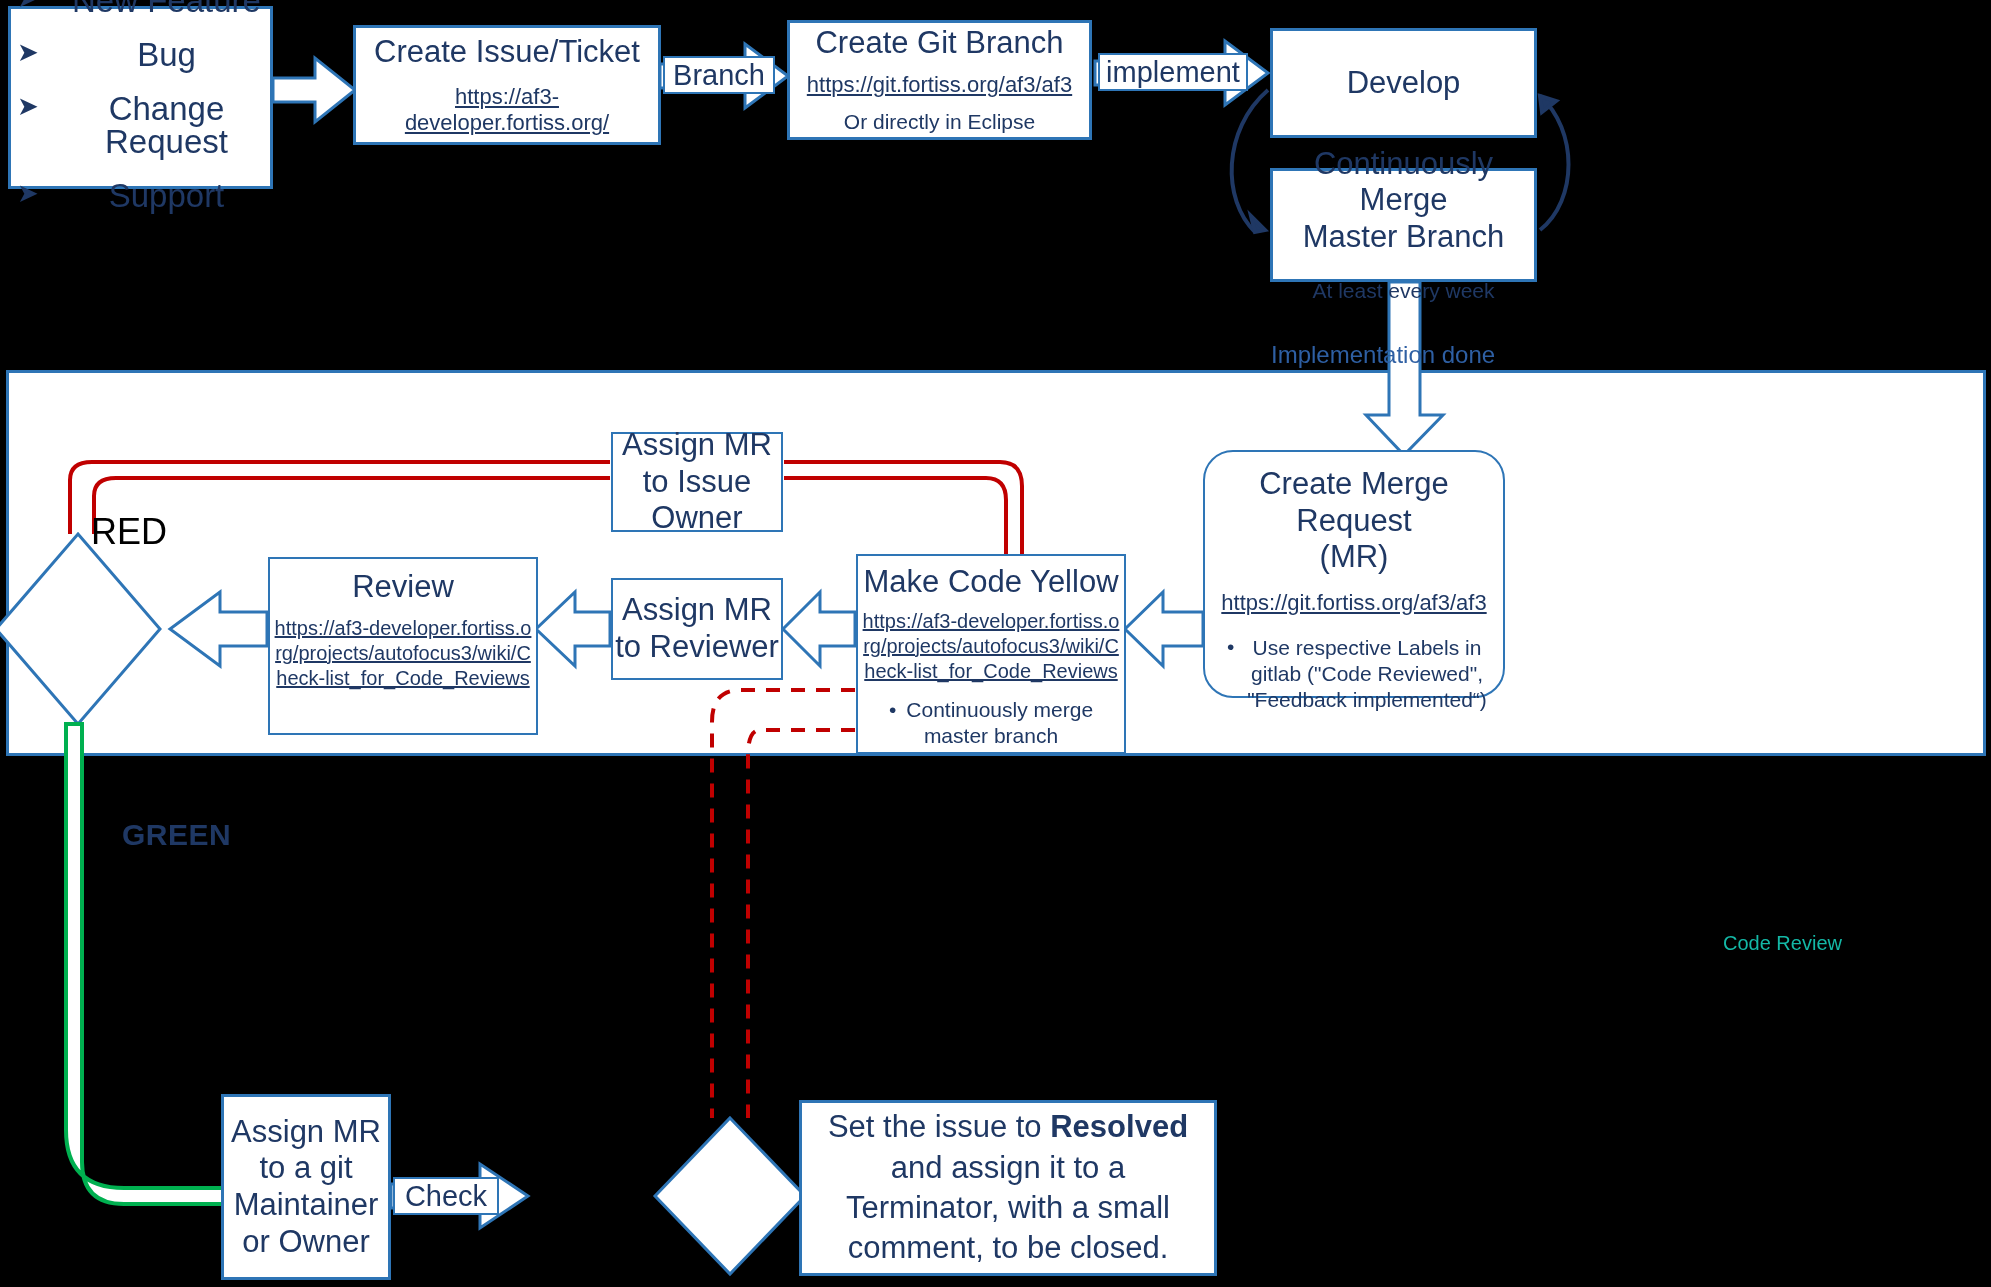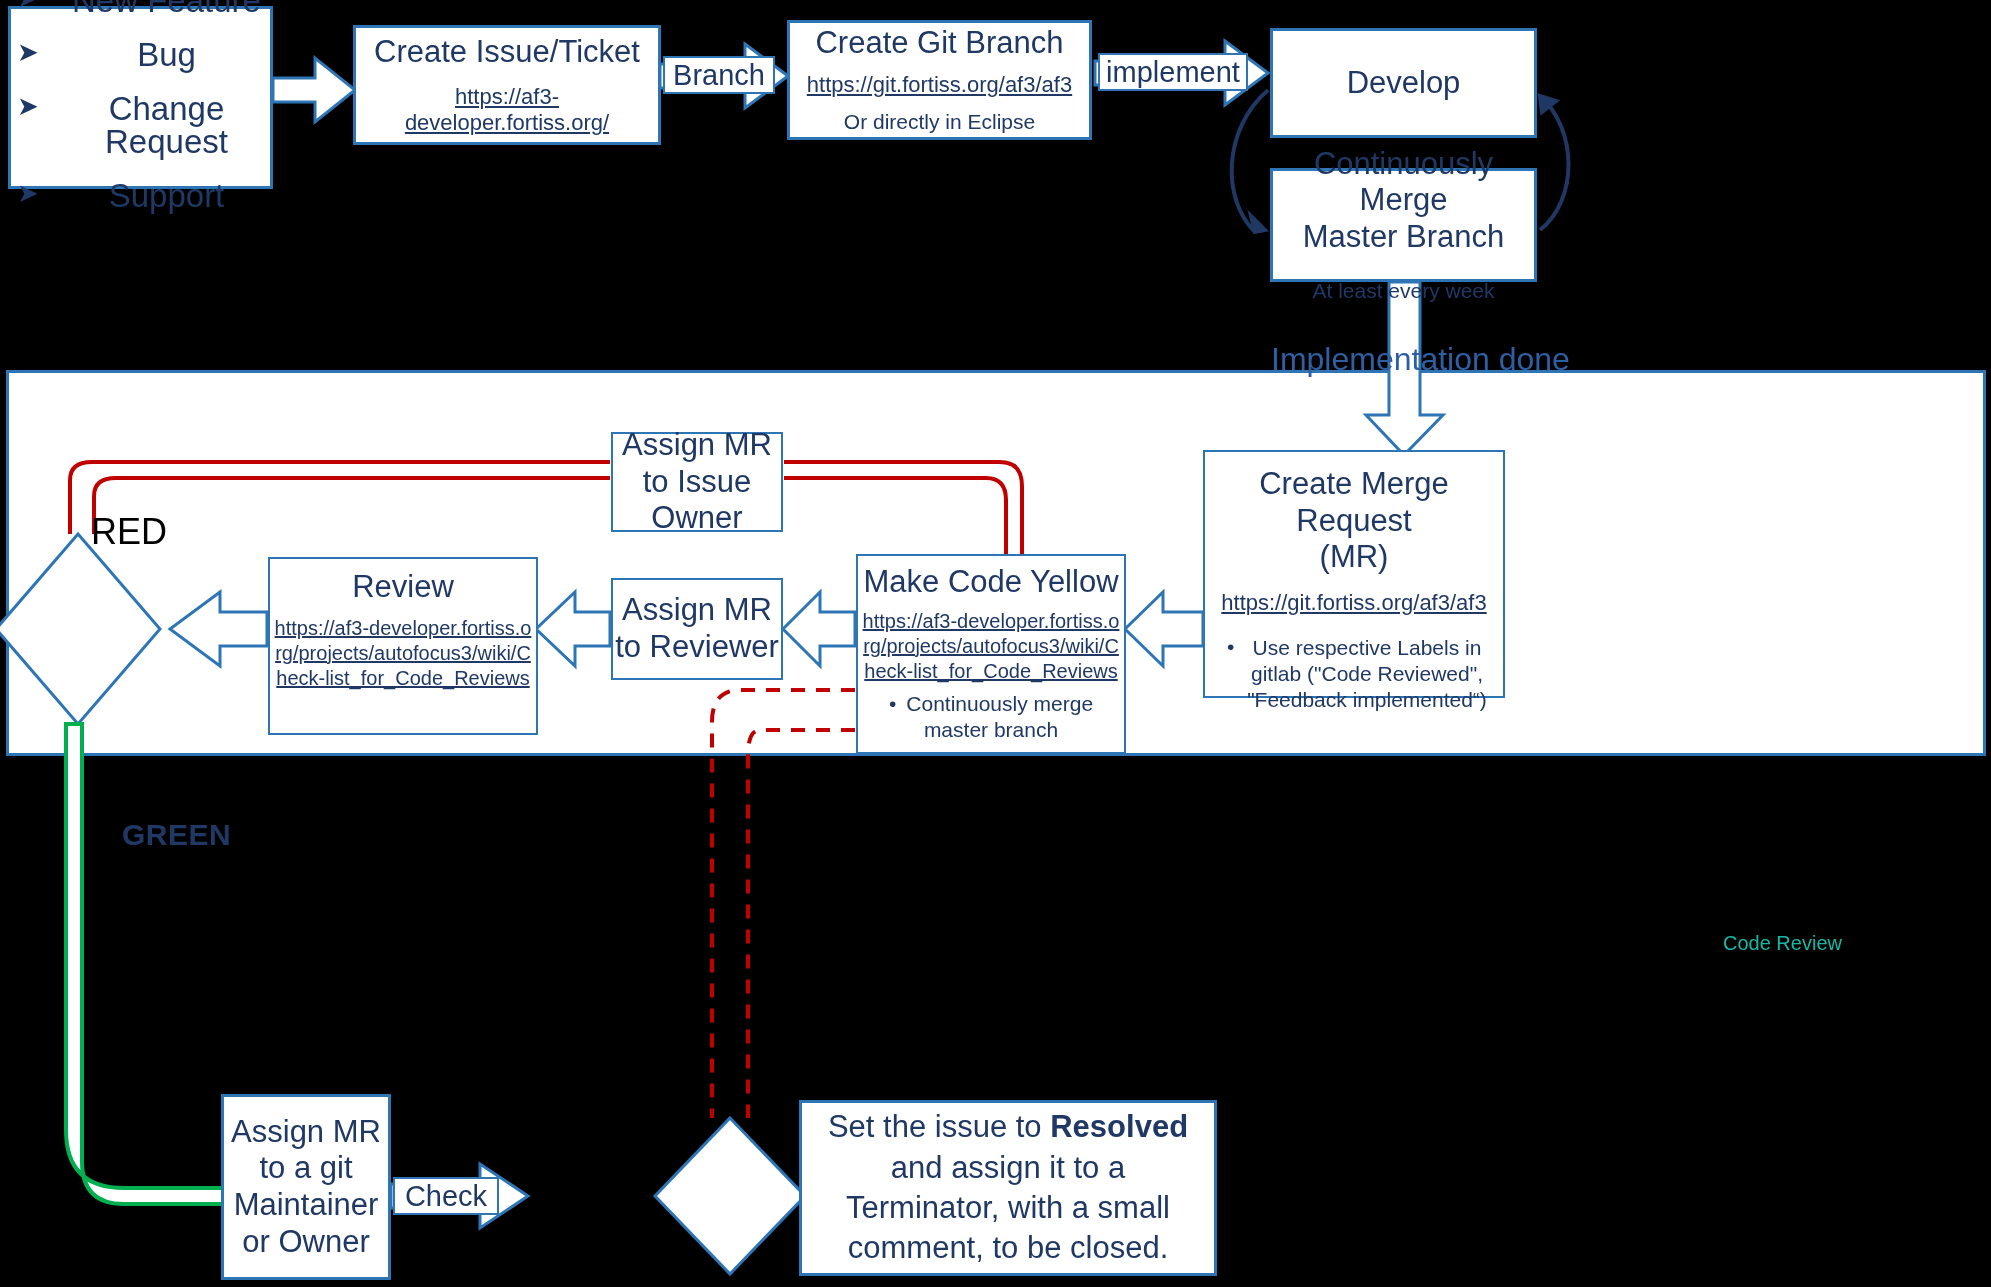--- a/index.html
+++ b/index.html
@@ -34,21 +34,21 @@
   .arrowlist li{font-size:33px;color:#1F3864;margin:0 0 21px 0;
                 padding-left:52px;position:relative;line-height:1.0;}
   .arrowlist li:before{content:"\27A4";position:absolute;left:6px;top:1px;
                        font-size:26px;color:#1F3864;}
 
   .section{position:absolute;background:#fff;border:3px solid #2E75B6;box-sizing:border-box;}
   .section-label{position:absolute;font-size:20px;color:#14b8a6;}
 
   .plainlabel{position:absolute;font-size:36px;color:#000;font-family:"Liberation Sans",sans-serif;}
   .navylabel{position:absolute;font-size:30px;color:#1F3864;letter-spacing:.5px;}
-  .implab{position:absolute;font-size:32px;color:#2E5FA3;}
+  .implab{position:absolute;font-size:24px;color:#2E5FA3;}
   .bold{font-weight:bold;}
 </style>
 </head>
 <body>
 
 <div class="stage">
 
   <div class="section" style="left:6px;top:370px;width:1980px;height:386px;"></div>
   <div class="section-label" style="left:1723px;top:932px;">Code Review</div>
 
@@ -163,33 +163,33 @@
   </div>
 
   <div class="box" style="left:1270px;top:168px;width:267px;height:114px;">
     <div class="title">Continuously Merge</div>
     <div class="title">Master Branch</div>
     <div class="note" style="margin-top:24px;">At least every week</div>
   </div>
 
   <div class="implab" style="left:1271px;top:341px;">Implementation done</div>
 
-  <div class="box thin" style="left:1203px;top:450px;width:302px;height:248px;justify-content:space-between;padding-top:14px;">
+  <div class="box thin" style="left:1203px;top:450px;width:302px;height:248px;justify-content:space-between;padding-top:14px;border-radius:30px;">
     <div class="title">Create Merge Request</div>
     <div class="title">(MR)</div>
     <div class="sub" style="margin-top:14px;">https://git.fortiss.org/af3/af3</div>
     <ul class="bullets" style="margin-top:12px;">
       <li style="text-align:center;padding-left:26px;">Use respective Labels in gitlab ("Code Reviewed", "Feedback implemented“)</li>
     </ul>
   </div>
 
   <div class="box thin" style="left:856px;top:554px;width:270px;height:200px;justify-content:flex-start;padding-top:8px;">
     <div class="title">Make Code Yellow</div>
     <div class="urlsmall" style="margin-top:8px;padding:0 4px;word-break:break-all;">https://af3-developer.fortiss.org/projects/autofocus3/wiki/Check-list_for_Code_Reviews</div>
-    <ul class="bullets center" style="margin-top:0;">
+    <ul class="bullets center" style="margin-top:6px;">
       <li>Continuously merge master branch</li>
     </ul>
   </div>
 
   <div class="box thin" style="left:611px;top:578px;width:172px;height:102px;">
     <div class="title">Assign MR</div>
     <div class="title">to Reviewer</div>
   </div>
 
   <div class="box thin" style="left:268px;top:557px;width:270px;height:178px;justify-content:flex-start;padding-top:10px;">

